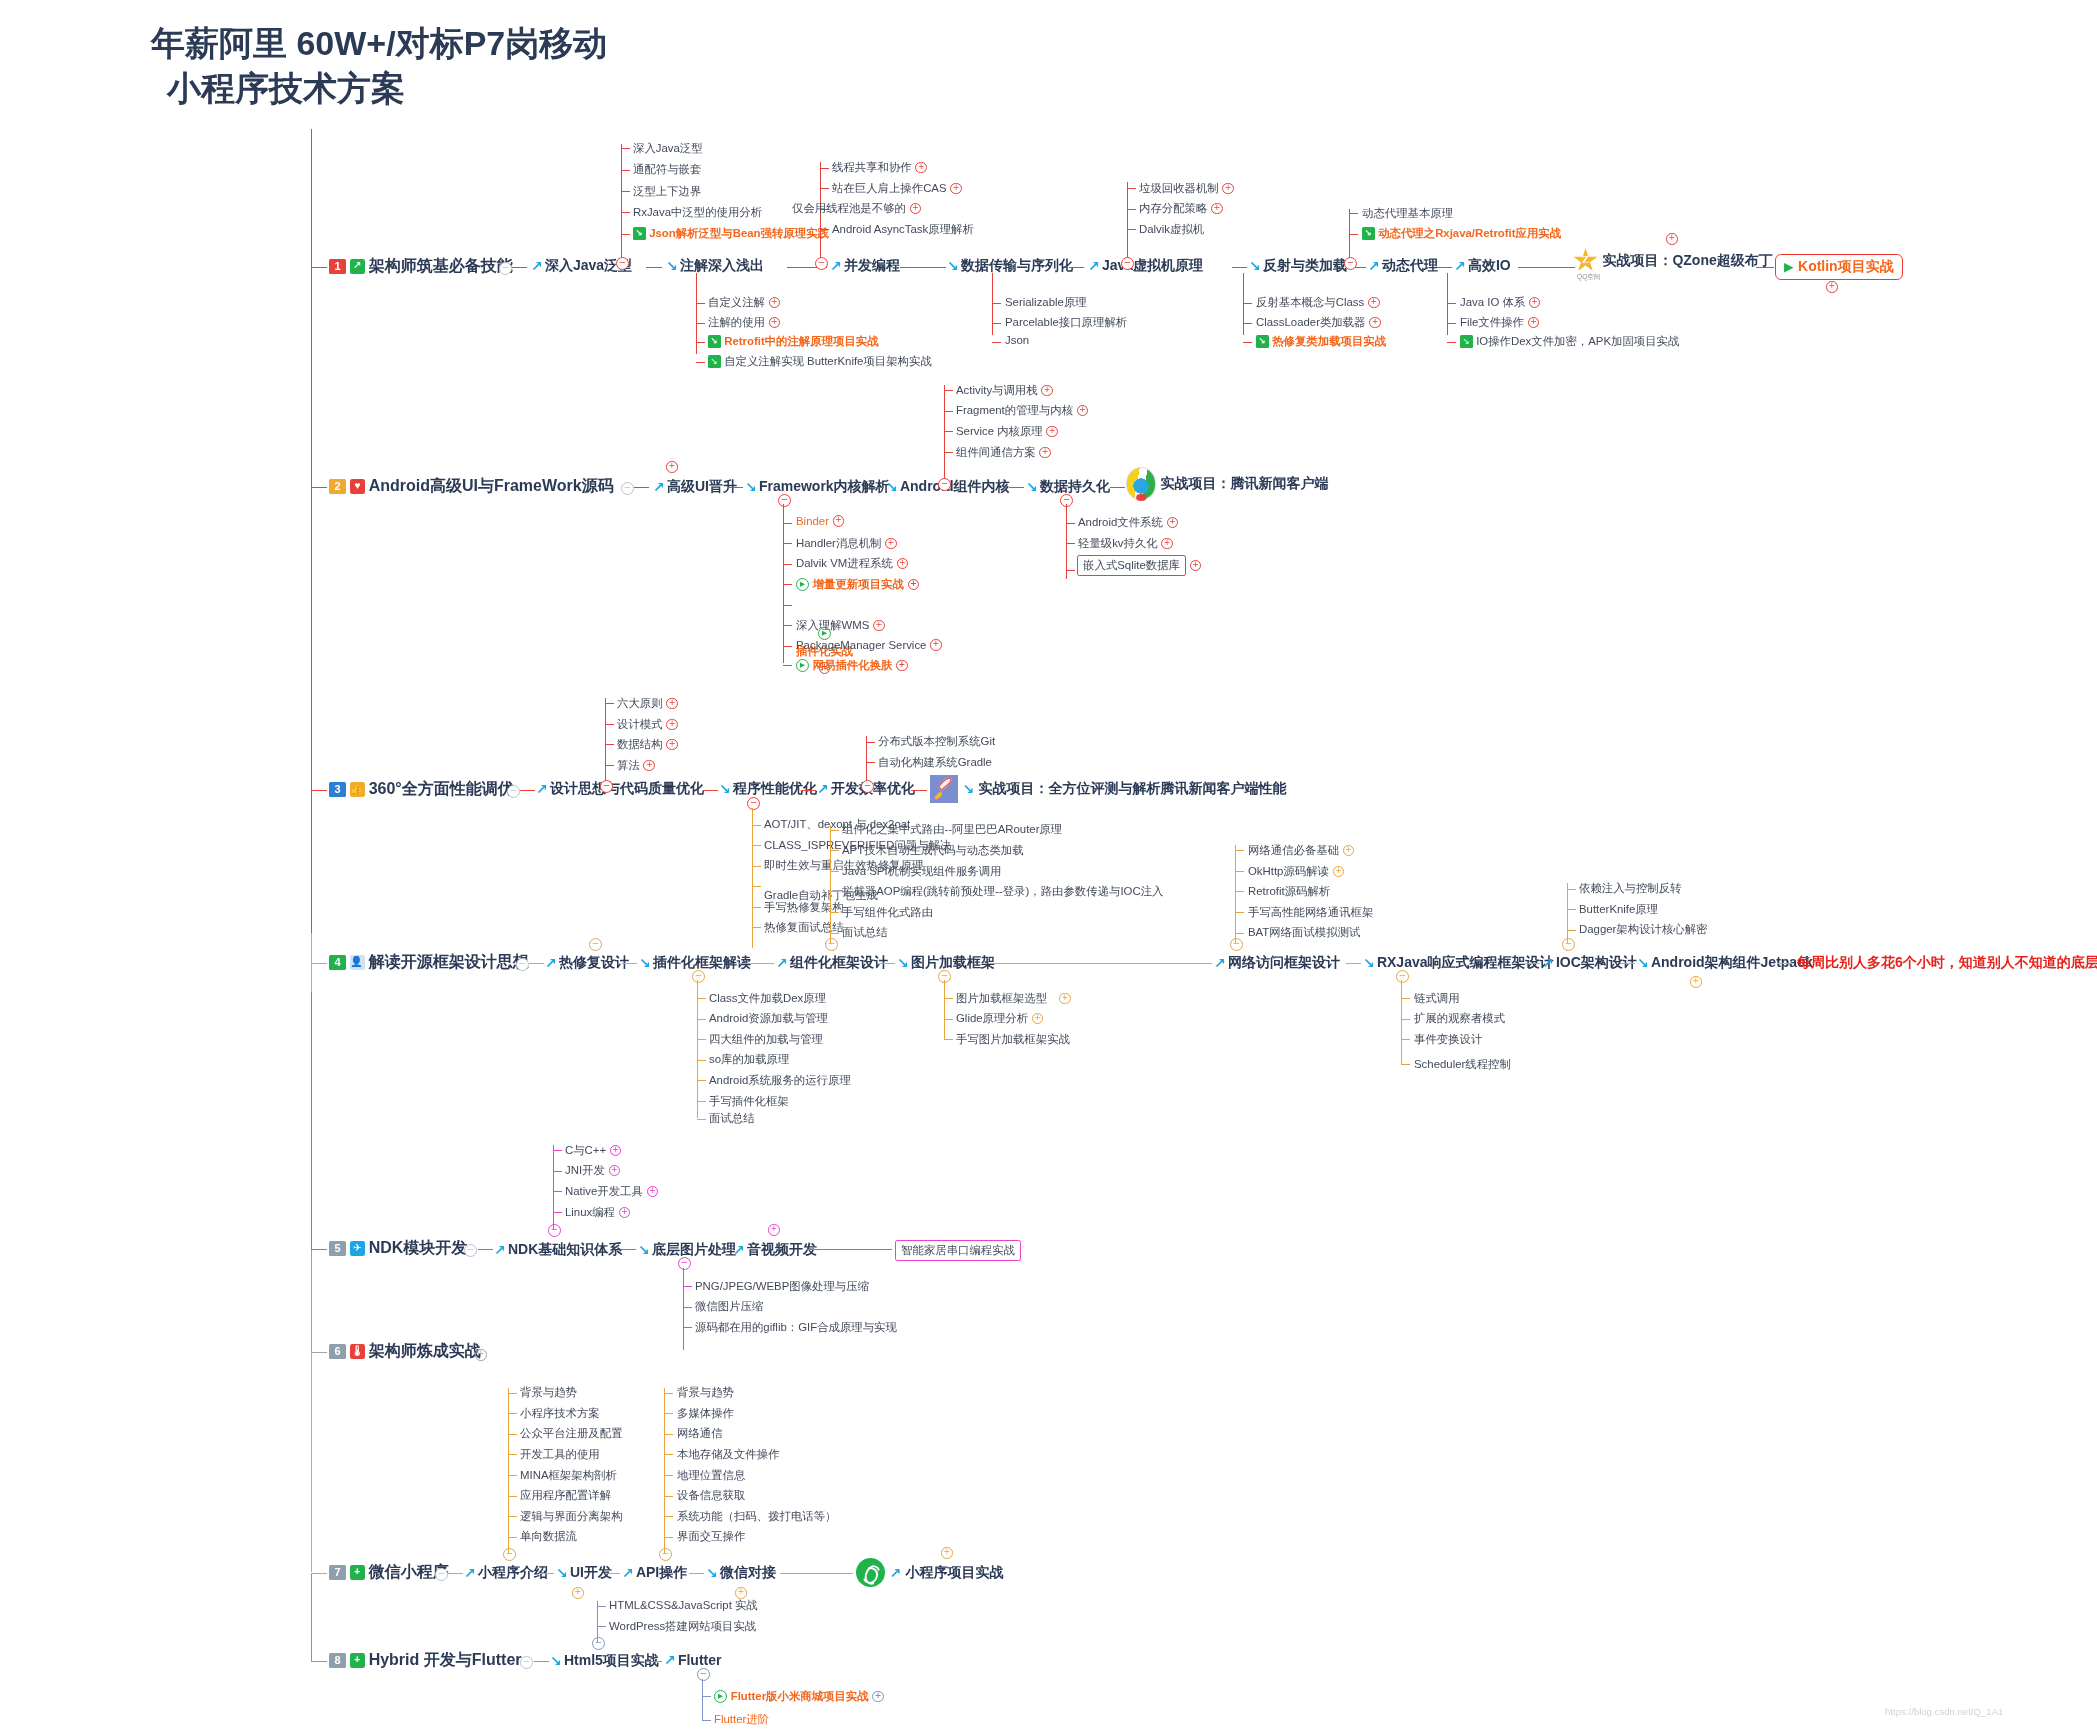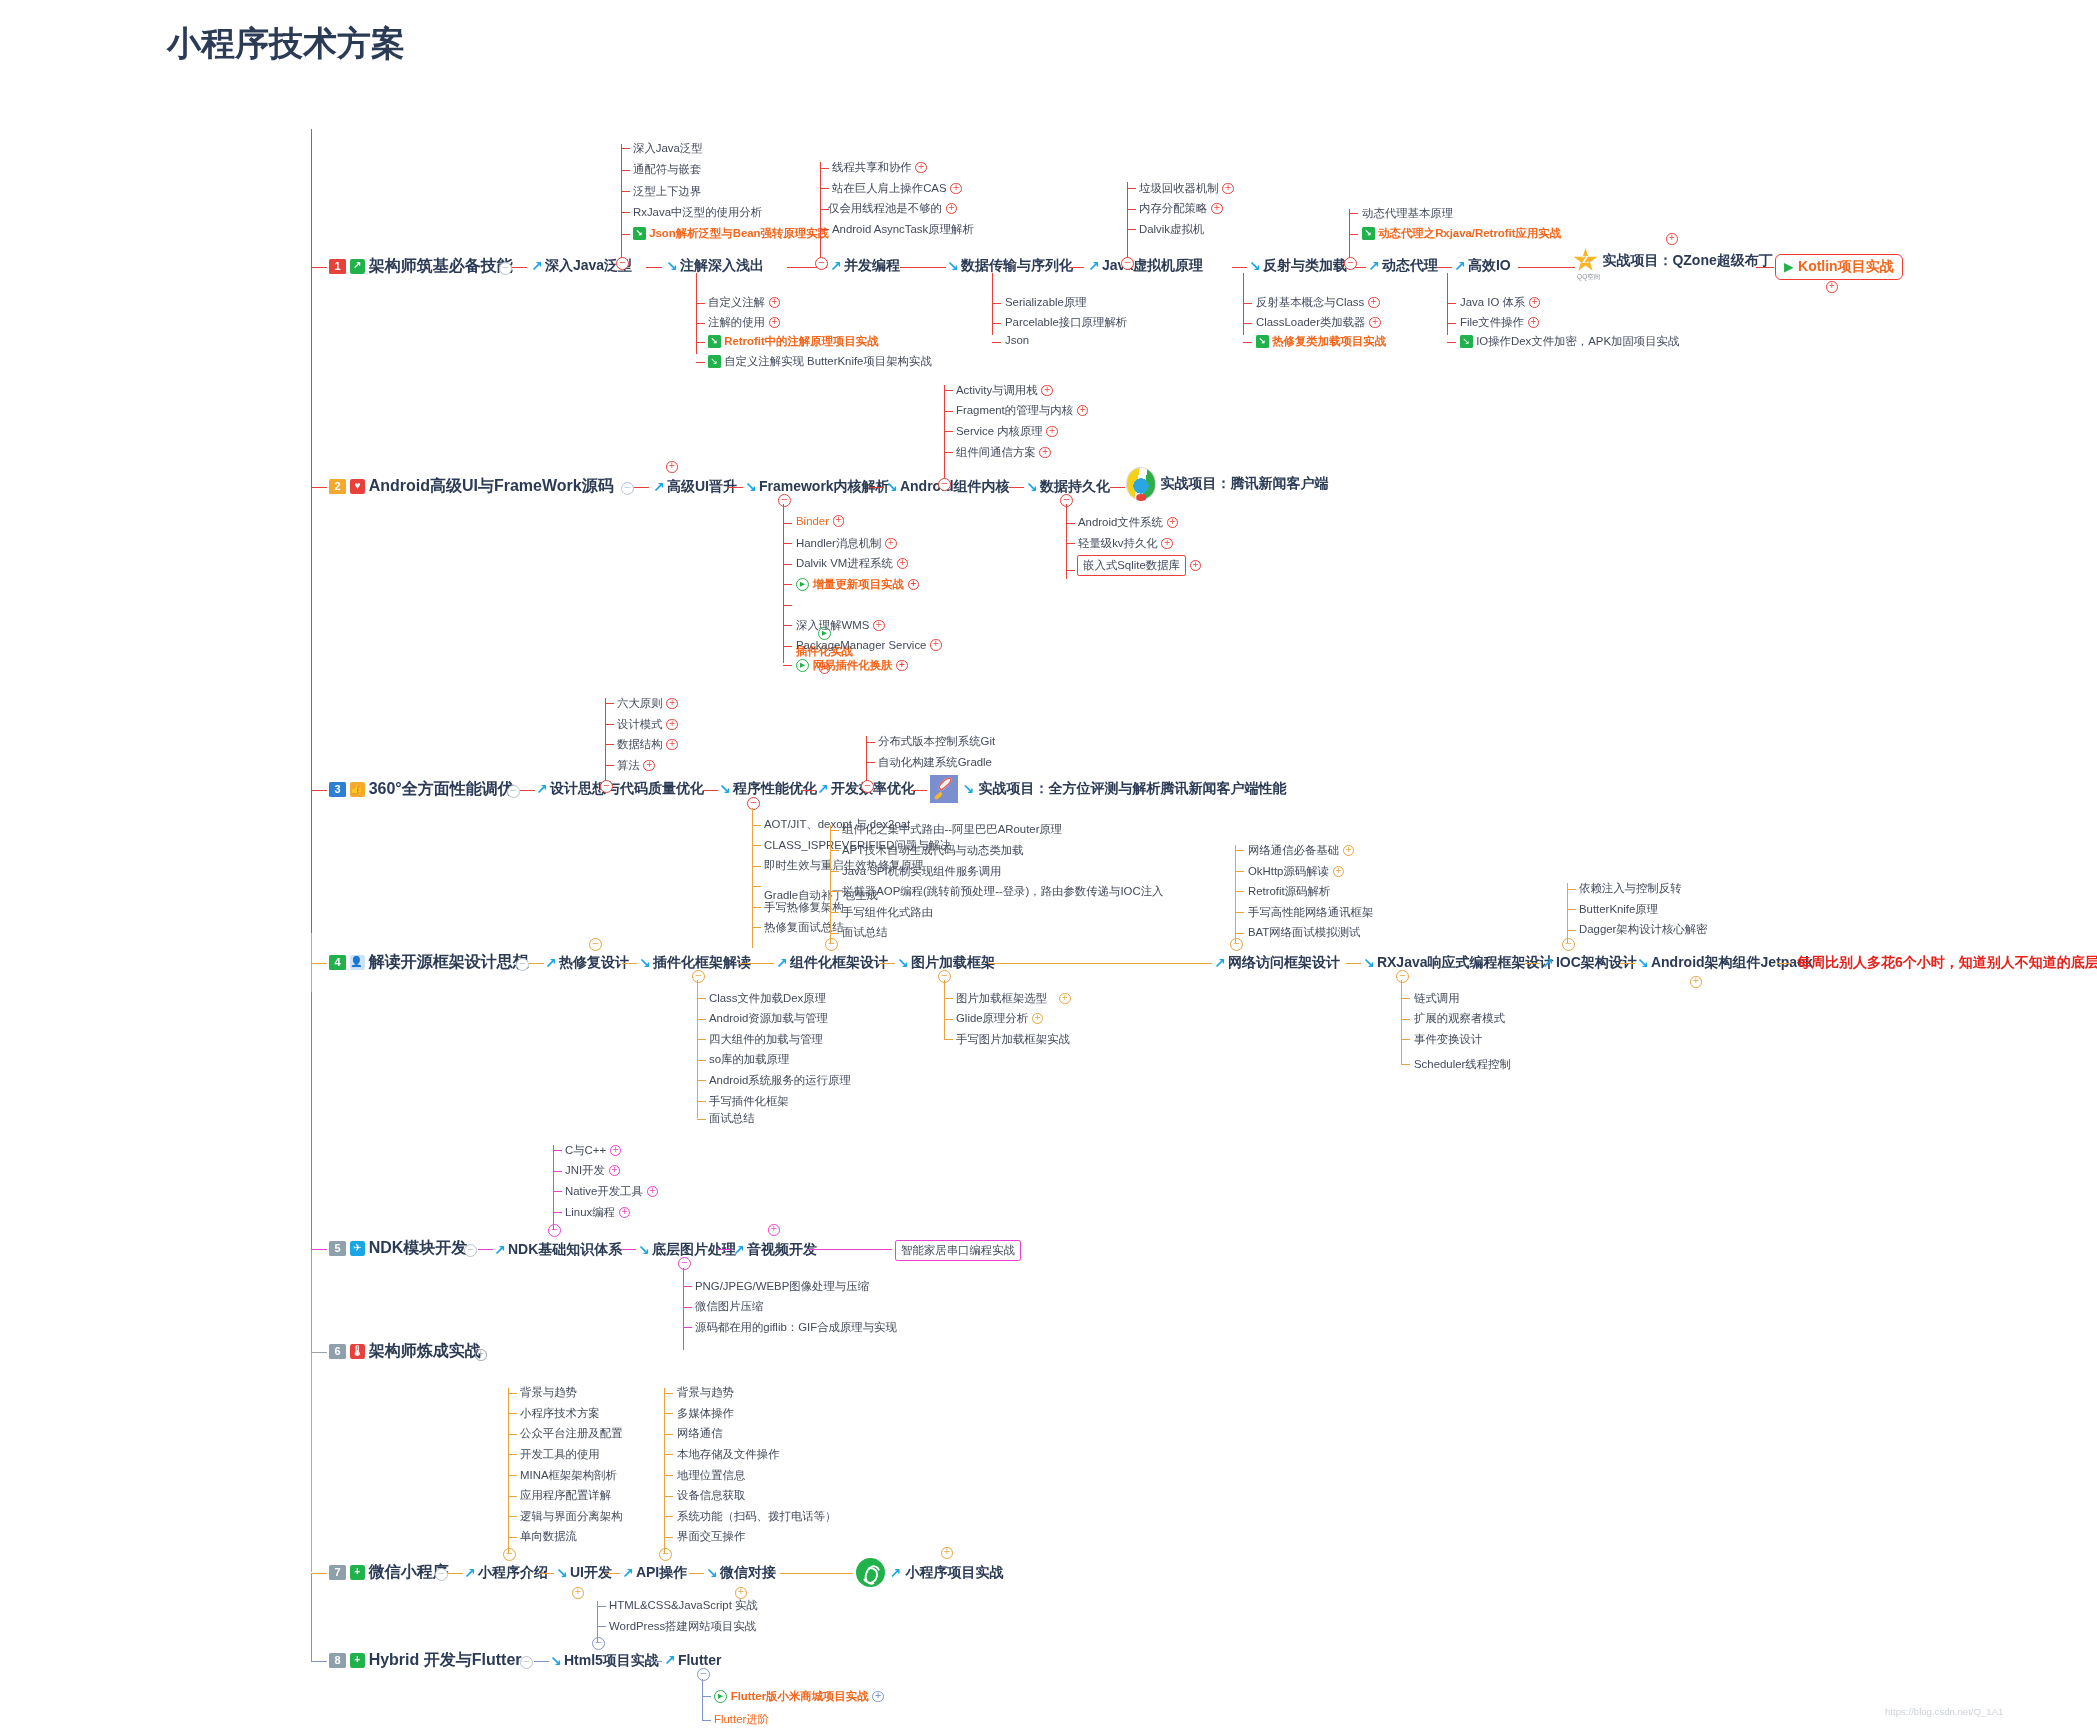--- a/index.html
+++ b/index.html
@@ -145,20 +145,21 @@
     border:2.6px solid #fff;border-radius:50%;border-left-color:transparent;
     transform:rotate(22deg);
   }
 </style>
 </head>
 <body>
 
 <div class="canvas">
 
   <div class="abs title">
+    <span>年薪阿里 60W+/对标P7岗移动</span>
     <span class="l2">小程序技术方案</span>
   </div>
 
   <div class="vline" style="left:311px;top:129px;height:805px;"></div>
   <div class="vline o" style="left:311px;top:933px;height:59px;"></div>
   <div class="vline m" style="left:311px;top:992px;height:257px;"></div>
   <div class="vline" style="left:311px;top:1249px;height:103px;border-left-color:#9aa3ad;"></div>
   <div class="vline o" style="left:311px;top:1352px;height:220px;"></div>
   <div class="vline b" style="left:311px;top:1573px;height:88px;"></div>
 
@@ -231,21 +232,21 @@
   <div class="abs leaf" style="left:832px;top:160px;">
     <span>线程共享和协作</span>
       <span class="plus">+</span>
   </div>
   <div class="tick" style="left:820px;top:188px;"></div>
   <div class="abs leaf" style="left:832px;top:181px;">
     <span>站在巨人肩上操作CAS</span>
       <span class="plus">+</span>
   </div>
   <div class="tick" style="left:820px;top:209px;"></div>
-  <div class="abs leaf" style="left:828px;top:201px;justify-content:flex-end;">
+  <div class="abs leaf" style="left:792px;top:201px;justify-content:flex-end;">
     <span>仅会用线程池是不够的</span>
       <span class="plus">+</span>
   </div>
   <div class="tick" style="left:820px;top:229px;"></div>
   <div class="abs leaf" style="left:832px;top:222px;">Android AsyncTask原理解析</div>
 
   <div class="hline" style="left:900px;top:267px;width:46px;"></div>
 
   <div class="abs l1node" style="left:947px;top:257px;">
     <span class="arrowdn">↘</span>

